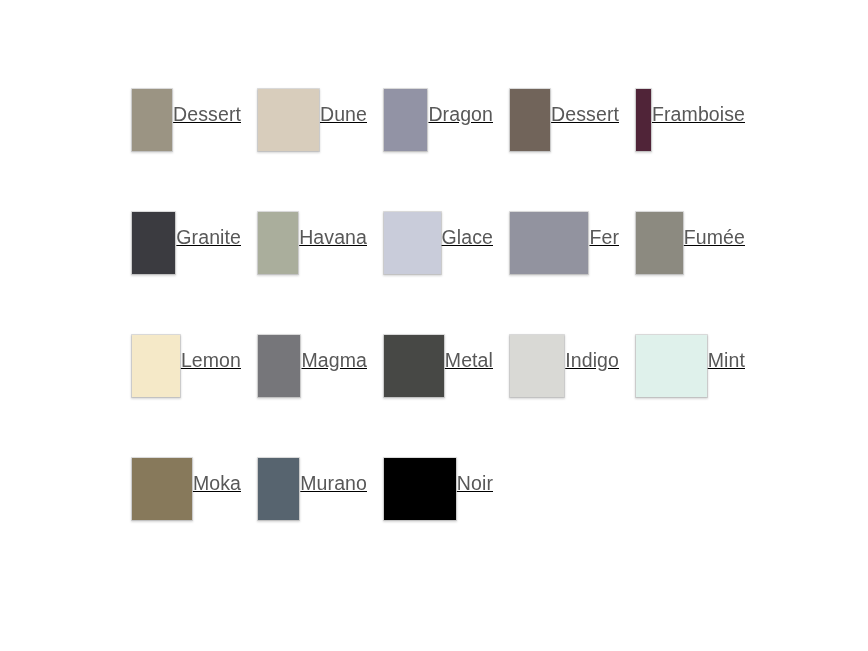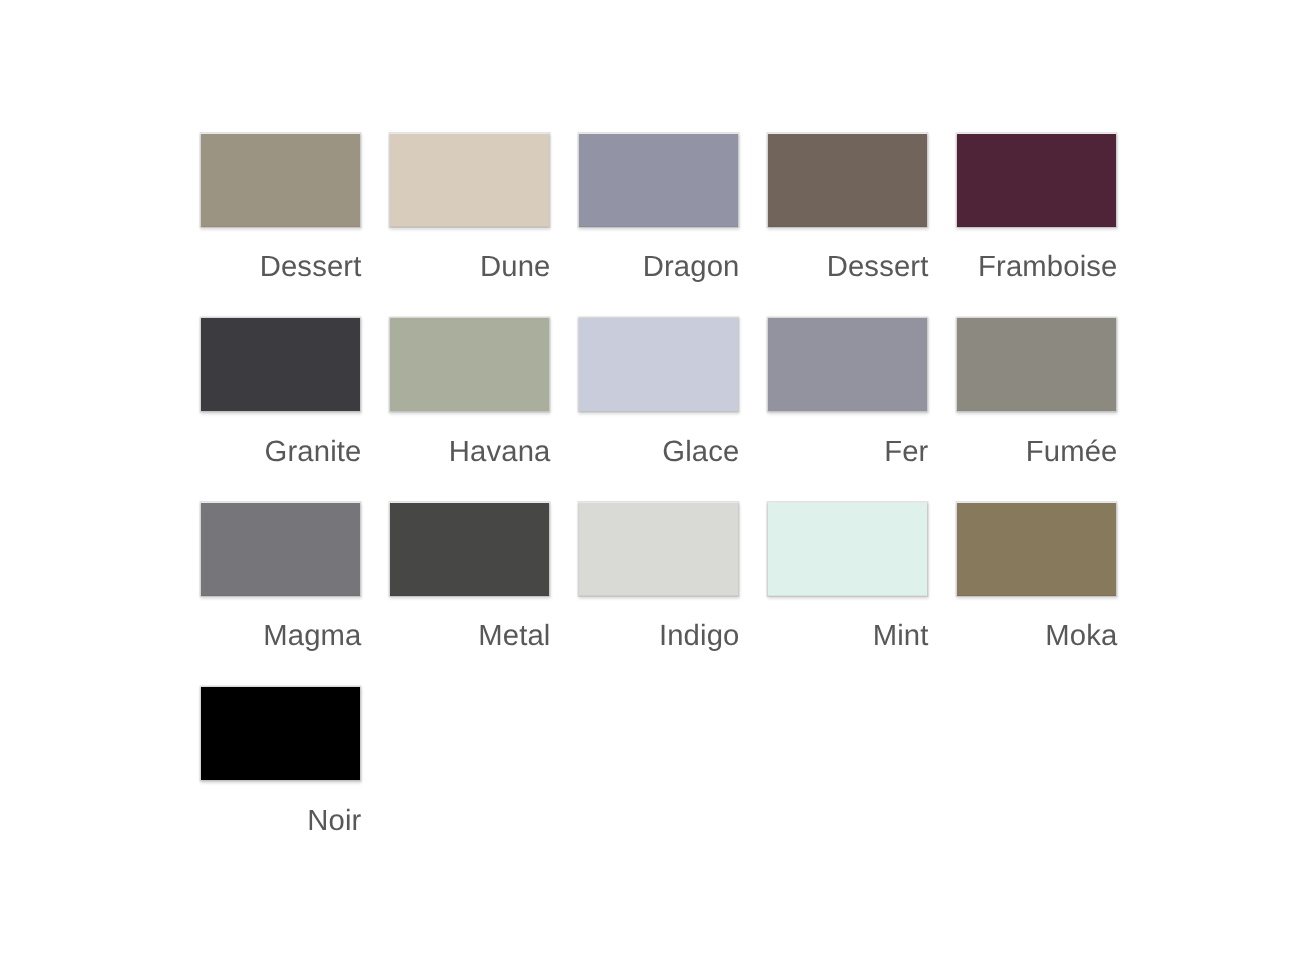--- a/index.html
+++ b/index.html
@@ -30,22 +30,23 @@
     display: grid;
     grid-template-columns: repeat(5, 110px);
     grid-template-rows: repeat(4, 123px);
     column-gap: 16px;
     row-gap: 0px;
   }
 
   .swatch-cell {
     width: 110px;
     display: flex;
-    flex-direction: column;
-    align-items: flex-end;
+    flex-direction: row;
+    align-items: flex-start;
+    text-decoration: underline;
   }
 
   .swatch-chip {
     width: 108px;
     height: 64px;
     box-sizing: border-box;
     border: 1px solid rgba(0,0,0,0.10);
     box-shadow: 0 1px 2px rgba(0,0,0,0.16), 0 0 0 1px rgba(255,255,255,0.9);
     background-clip: padding-box;
   }
@@ -99,37 +100,45 @@
       </div>
       <div class="swatch-cell">
         <div class="swatch-chip" style="background-color: rgb(146, 147, 159);"></div>
         <div class="swatch-label">Fer</div>
       </div>
       <div class="swatch-cell">
         <div class="swatch-chip" style="background-color: rgb(140, 138, 128);"></div>
         <div class="swatch-label">Fumée</div>
       </div>
       <div class="swatch-cell">
+        <div class="swatch-chip" style="background-color: rgb(245, 233, 200);"></div>
+        <div class="swatch-label">Lemon</div>
+      </div>
+      <div class="swatch-cell">
         <div class="swatch-chip" style="background-color: rgb(118, 118, 122);"></div>
         <div class="swatch-label">Magma</div>
       </div>
       <div class="swatch-cell">
         <div class="swatch-chip" style="background-color: rgb(71, 72, 69);"></div>
         <div class="swatch-label">Metal</div>
       </div>
       <div class="swatch-cell">
         <div class="swatch-chip" style="background-color: rgb(217, 217, 213);"></div>
         <div class="swatch-label">Indigo</div>
       </div>
       <div class="swatch-cell">
         <div class="swatch-chip" style="background-color: rgb(223, 241, 235);"></div>
         <div class="swatch-label">Mint</div>
       </div>
       <div class="swatch-cell">
         <div class="swatch-chip" style="background-color: rgb(135, 121, 91);"></div>
         <div class="swatch-label">Moka</div>
       </div>
       <div class="swatch-cell">
+        <div class="swatch-chip" style="background-color: rgb(87, 100, 111);"></div>
+        <div class="swatch-label">Murano</div>
+      </div>
+      <div class="swatch-cell">
         <div class="swatch-chip" style="background-color: rgb(0, 0, 0);"></div>
         <div class="swatch-label">Noir</div>
       </div>
     </div>
 </div>
 
 </body></html>

